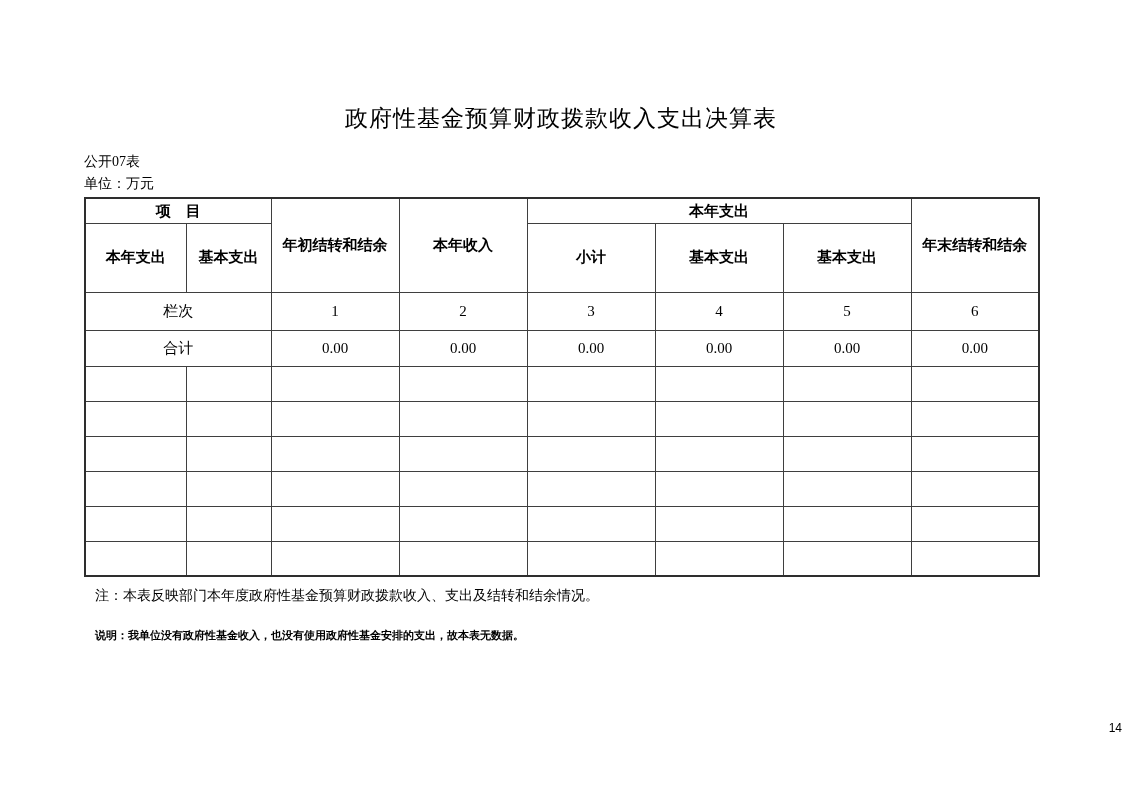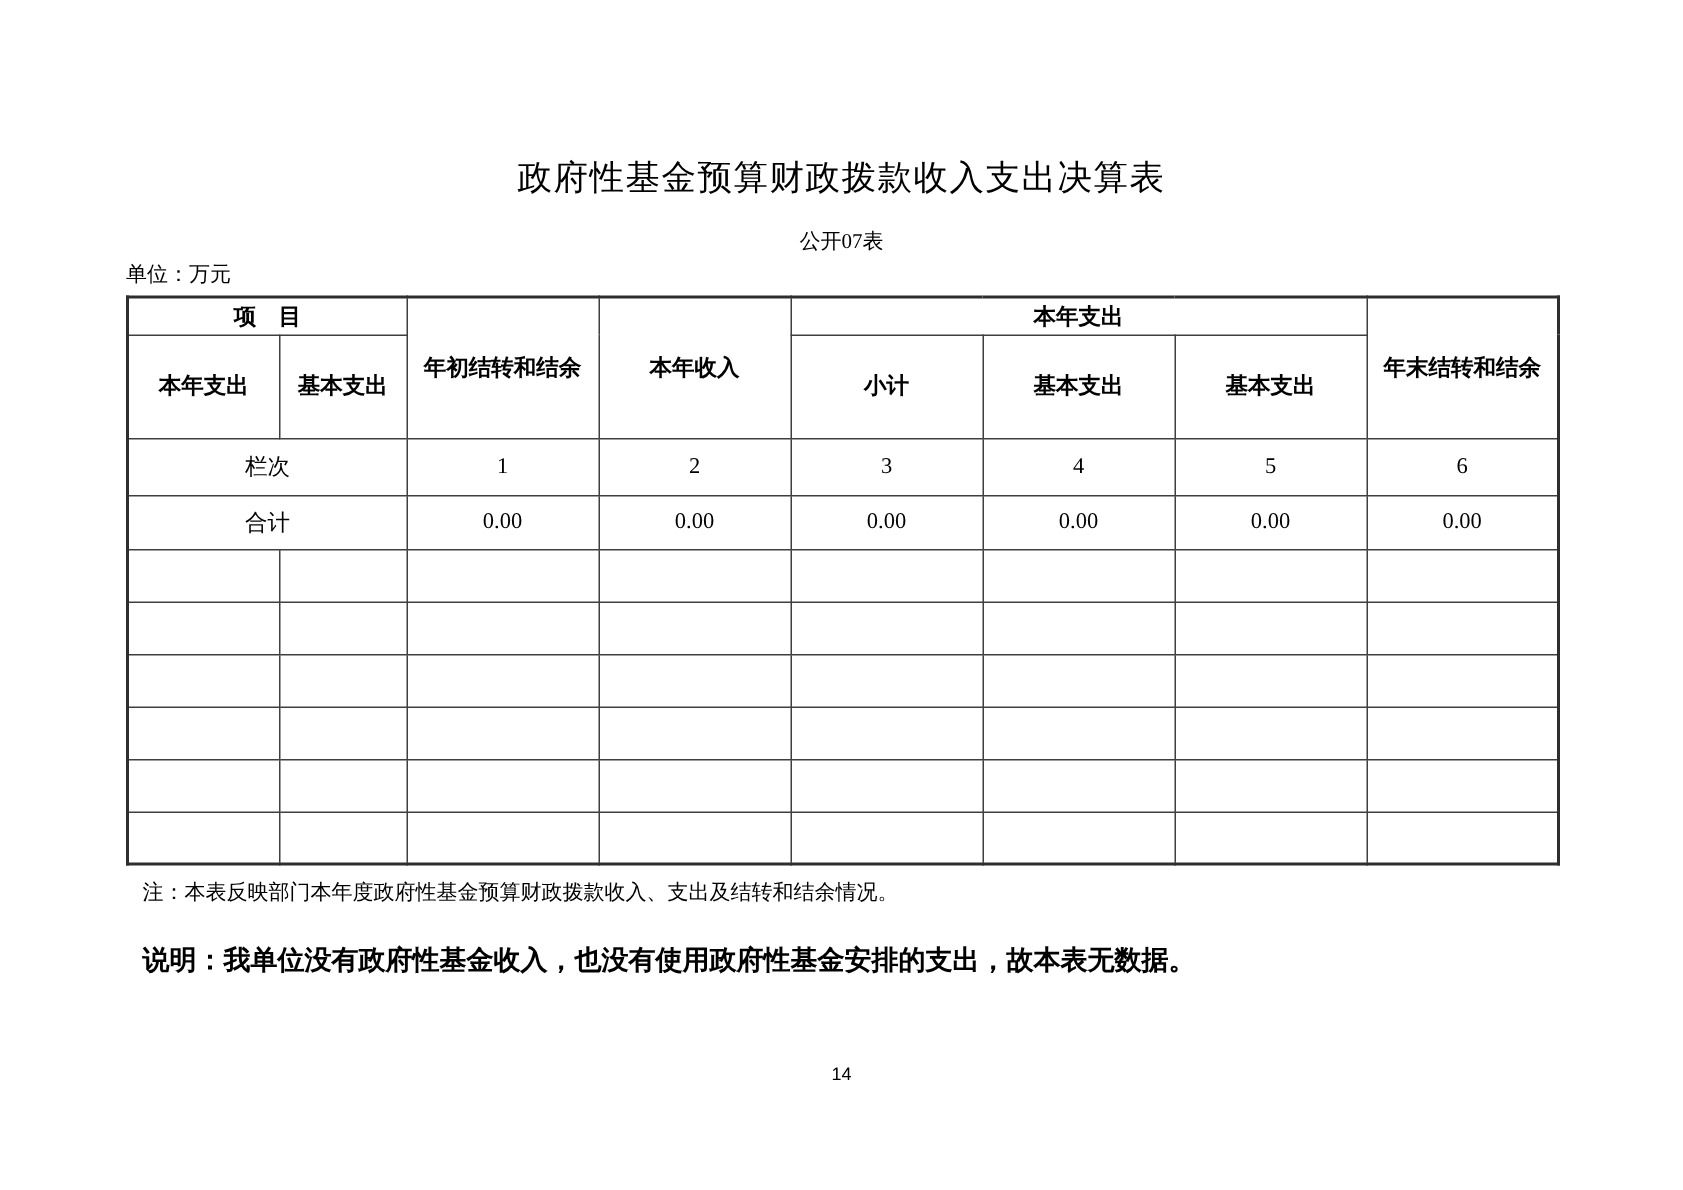--- a/index.html
+++ b/index.html
@@ -17,21 +17,21 @@
     padding-top: 104px;
     text-align: center;
     font-family: "Liberation Sans", "DejaVu Sans", sans-serif;
     font-weight: normal;
     font-size: 23px;
     line-height: 1.3;
     letter-spacing: 1px;
   }
   .table-code-line {
     margin: 20px 84px 0 84px;
-    text-align: center;
+    text-align: left;
     font-size: 14px;
     line-height: 1.2;
   }
   .meta-row {
     margin: 5px 84px 0 84px;
     display: flex;
     justify-content: space-between;
     font-size: 14px;
     line-height: 1.2;
   }
@@ -68,26 +68,26 @@
     margin: 10px 84px 16px 84px;
     padding-left: 11px;
     font-size: 14px;
     line-height: 1.25;
   }
   .statement-line {
     margin: 24px 84px 0 84px;
     padding-left: 11px;
     font-family: "Liberation Sans", "DejaVu Sans", sans-serif;
     font-weight: bold;
-    font-size: 18px;
+    font-size: 11px;
     line-height: 1.25;
   }
   .page-number {
-    margin-top: 58px;
-    text-align: center;
+    margin-top: 78px;
+    text-align: right;
     font-family: "Liberation Sans", "DejaVu Sans", sans-serif;
     font-size: 12px;
   }
 </style>
 </head>
 <body>
 
 <div class="page">
 
   <div class="doc-title">政府性基金预算财政拨款收入支出决算表</div>

